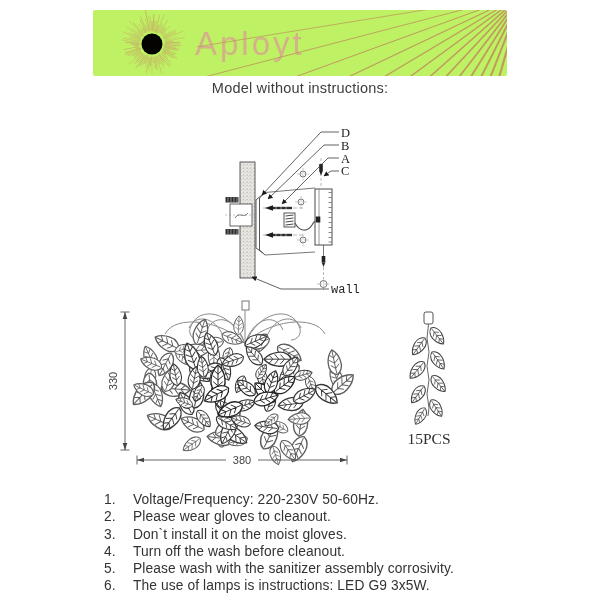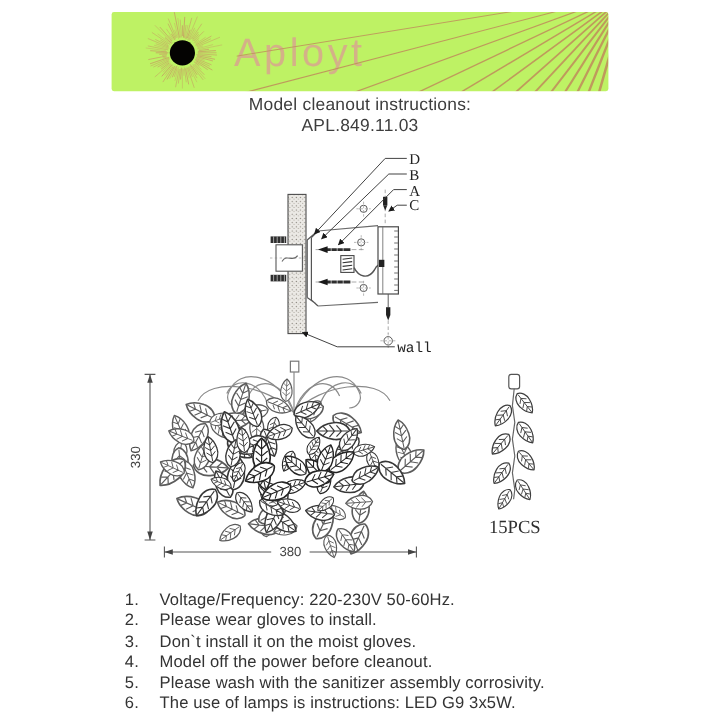--- a/index.html
+++ b/index.html
@@ -143,22 +143,21 @@
         <line x1="419.692481236832" y1="-9.855485621553136" x2="146.54323401288082" y2="152.97414540728874" stroke="#bf955c" stroke-width="1.2200000000000002" opacity="0.95"></line>
         <line x1="419.1599764856404" y1="-10.852778399162249" x2="131.89935335511075" y2="125.54859402303816" stroke="#bf955c" stroke-width="1.11" opacity="0.95"></line>
         <line x1="418.7236885505691" y1="-11.895758280091973" x2="119.90143514065028" y2="96.86664729747073" stroke="#bf955c" stroke-width="1" opacity="0.95"></line>
         <line x1="418.38748995421633" y1="-12.975167701082633" x2="110.65597374094955" y2="67.18288822022758" stroke="#bf955c" stroke-width="0.8900000000000001" opacity="0.95"></line>
         <line x1="418.15436481912417" y1="-14.081425747697983" x2="104.24503252591398" y2="36.76079193830547" stroke="#bf955c" stroke-width="0.78" opacity="0.95"></line>
       </g>
   </svg>
 </div>
 
 <div class="title-block">
-  <div>Model cleanout instructions:</div>
-  <div>APL.849.11.03</div>
+  <div>Model without instructions:</div>
 </div>
 
 <svg class="diagram-svg" style="left:225px;top:118px;" width="170" height="185" viewBox="0 0 170 185" xmlns="http://www.w3.org/2000/svg" xmlns:xlink="http://www.w3.org/1999/xlink">
   <defs>
     <marker id="arr" viewBox="0 0 10 10" refX="9" refY="5" markerWidth="6.5" markerHeight="6.5" orient="auto">
       <path d="M0,0 L10,5 L0,10 Z" fill="#1a1a1a"></path>
     </marker>
     <pattern id="stip" width="3.5" height="3.5" patternUnits="userSpaceOnUse">
       <rect width="3.5" height="3.5" fill="#eceae6"></rect>
       <circle cx="1" cy="1" r="0.55" fill="#8a857d"></circle>
@@ -399,29 +398,29 @@
   <text x="46" y="136" text-anchor="middle" font-family="Liberation Serif, serif" font-size="15.5" fill="#2e2e2e">15PCS</text>
 </svg>
 
 <div class="instructions">
   <div class="inst-row">
     <span class="inst-num">1.</span>
     <span class="inst-text">Voltage/Frequency: 220-230V 50-60Hz.</span>
   </div>
   <div class="inst-row">
     <span class="inst-num">2.</span>
-    <span class="inst-text">Please wear gloves to install.</span>
+    <span class="inst-text">Please wear gloves to cleanout.</span>
   </div>
   <div class="inst-row">
     <span class="inst-num">3.</span>
     <span class="inst-text">Don`t install it on the moist gloves.</span>
   </div>
   <div class="inst-row">
     <span class="inst-num">4.</span>
-    <span class="inst-text">Model off the power before cleanout.</span>
+    <span class="inst-text">Turn off the wash before cleanout.</span>
   </div>
   <div class="inst-row">
     <span class="inst-num">5.</span>
     <span class="inst-text">Please wash with the sanitizer assembly corrosivity.</span>
   </div>
   <div class="inst-row">
     <span class="inst-num">6.</span>
     <span class="inst-text">The use of lamps is instructions: LED G9 3x5W.</span>
   </div>
 </div>

